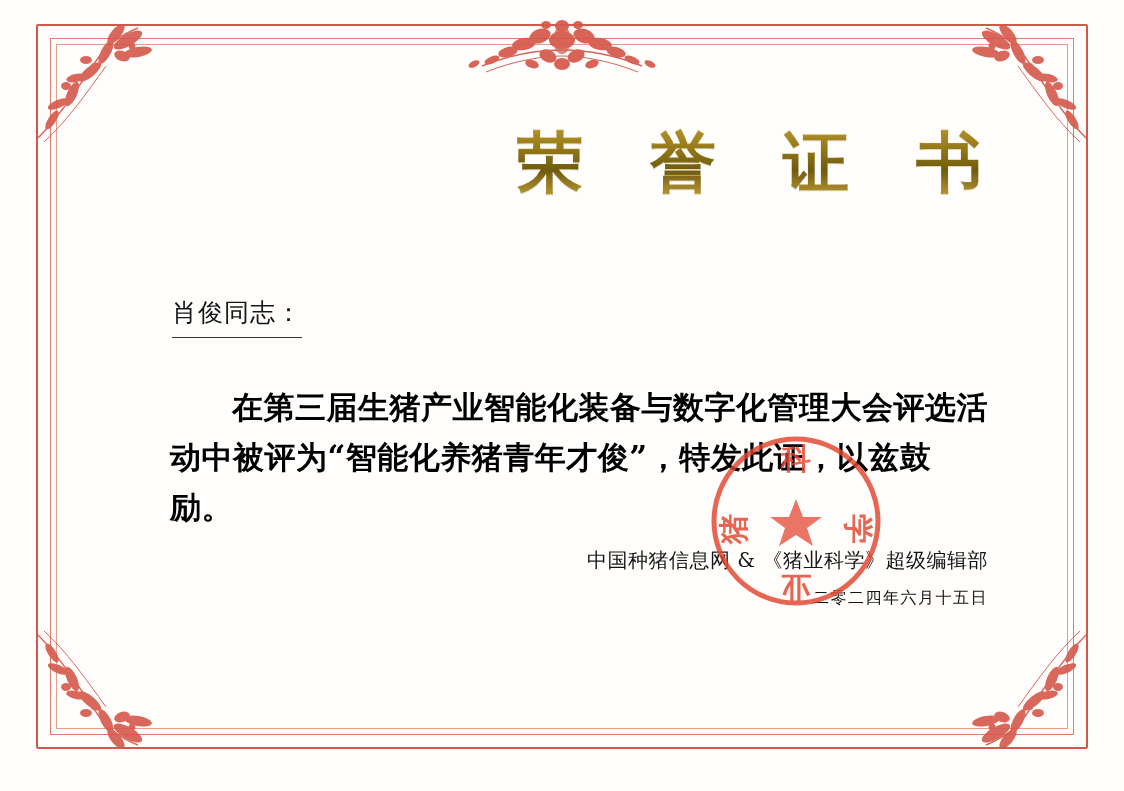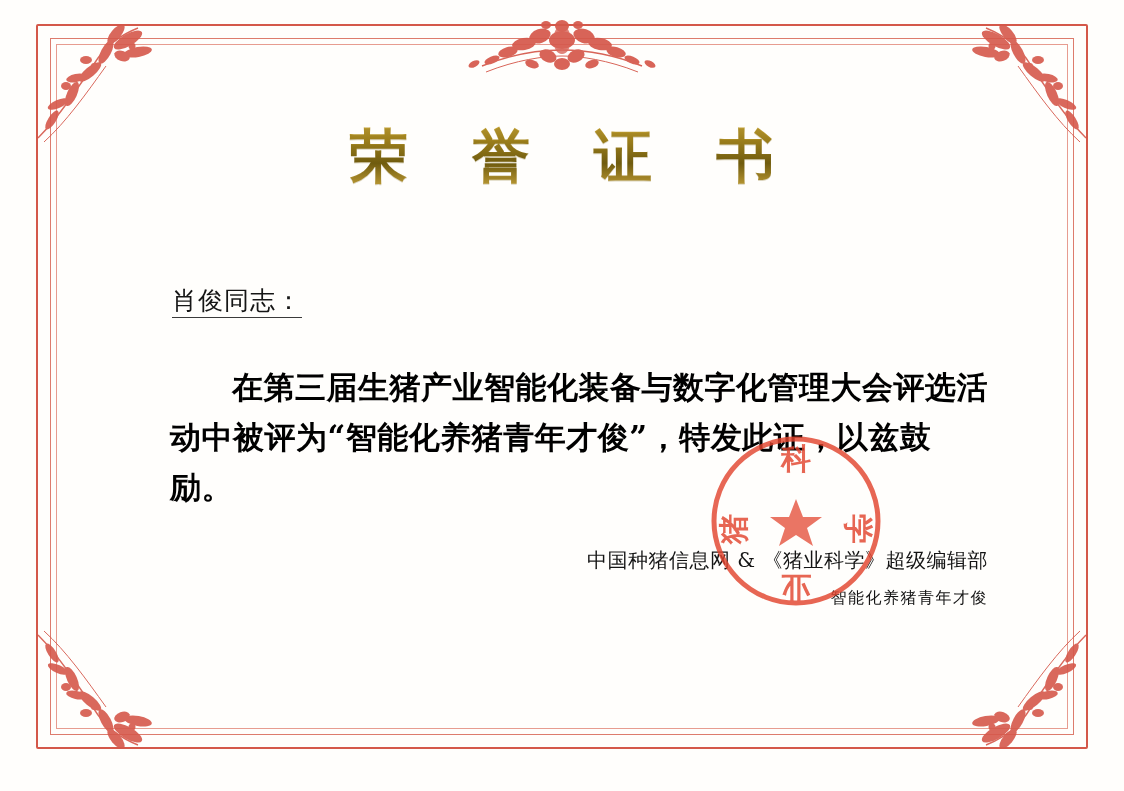--- a/index.html
+++ b/index.html
@@ -77,43 +77,43 @@
   
   .content {
     position: absolute;
     left: 120px;
     right: 120px;
     top: 90px;
     bottom: 90px;
   }
 
   .cert-title {
-    text-align: center;
+    text-align: right;
     margin-top: 28px;
     font-family: "DejaVu Serif", "Liberation Serif", serif;
-    font-size: 58px;
+    font-size: 66px;
     font-weight: bold;
     letter-spacing: 22px;
     text-indent: 22px;
     color: #8a7320;
     background: linear-gradient(180deg, #d8b548 0%, #a98a22 28%, #6d5a10 58%, #caa63e 85%);
     -webkit-background-clip: text;
     background-clip: text;
     -webkit-text-fill-color: transparent;
     text-shadow: 0 1px 0 rgba(120,95,10,0.25);
   }
 
   .recipient {
     margin-top: 88px;
     margin-left: 52px;
     font-family: "DejaVu Serif", "Liberation Serif", serif;
     font-size: 25px;
     color: #161616;
     display: inline-block;
-    padding-bottom: 0;
+    padding-bottom: 8px;
     border-bottom: 1.5px solid #3a3a3a;
     letter-spacing: 1px;
   }
 
   .body-text {
     margin-top: 44px;
     margin-left: 50px;
     margin-right: 12px;
     font-family: "DejaVu Serif", "Liberation Serif", serif;
     font-size: 31px;
@@ -285,21 +285,21 @@
   <div class="content">
 
     <div class="cert-title">荣 誉 证 书</div>
 
     <div class="recipient">肖俊同志：</div>
 
     <div class="body-text">在第三届生猪产业智能化装备与数字化管理大会评选活动中被评为“智能化养猪青年才俊”，特发此证，以兹鼓励。</div>
 
     <div class="signature-block">
       <div class="sig-org">中国种猪信息网 &amp; 《猪业科学》超级编辑部</div>
-      <div class="sig-date">智能化养猪青年才俊</div>
+      <div class="sig-date">二零二四年六月十五日</div>
     </div>
 
     <div class="seal">
       <svg viewBox="0 0 176 176" xmlns="http://www.w3.org/2000/svg">
         <g opacity="0.82">
           <circle cx="88" cy="88" r="82" fill="none" stroke="#e2452f" stroke-width="5"></circle>
           <g fill="#e2452f" font-family="DejaVu Serif, serif" font-size="30" font-weight="bold">
             <text x="88" y="36" text-anchor="middle" transform="rotate(0 88 36)">科</text>
             <text x="140" y="96" text-anchor="middle" transform="rotate(90 140 96)">学</text>
             <text x="88" y="160" text-anchor="middle" transform="rotate(180 88 152)">业</text>

